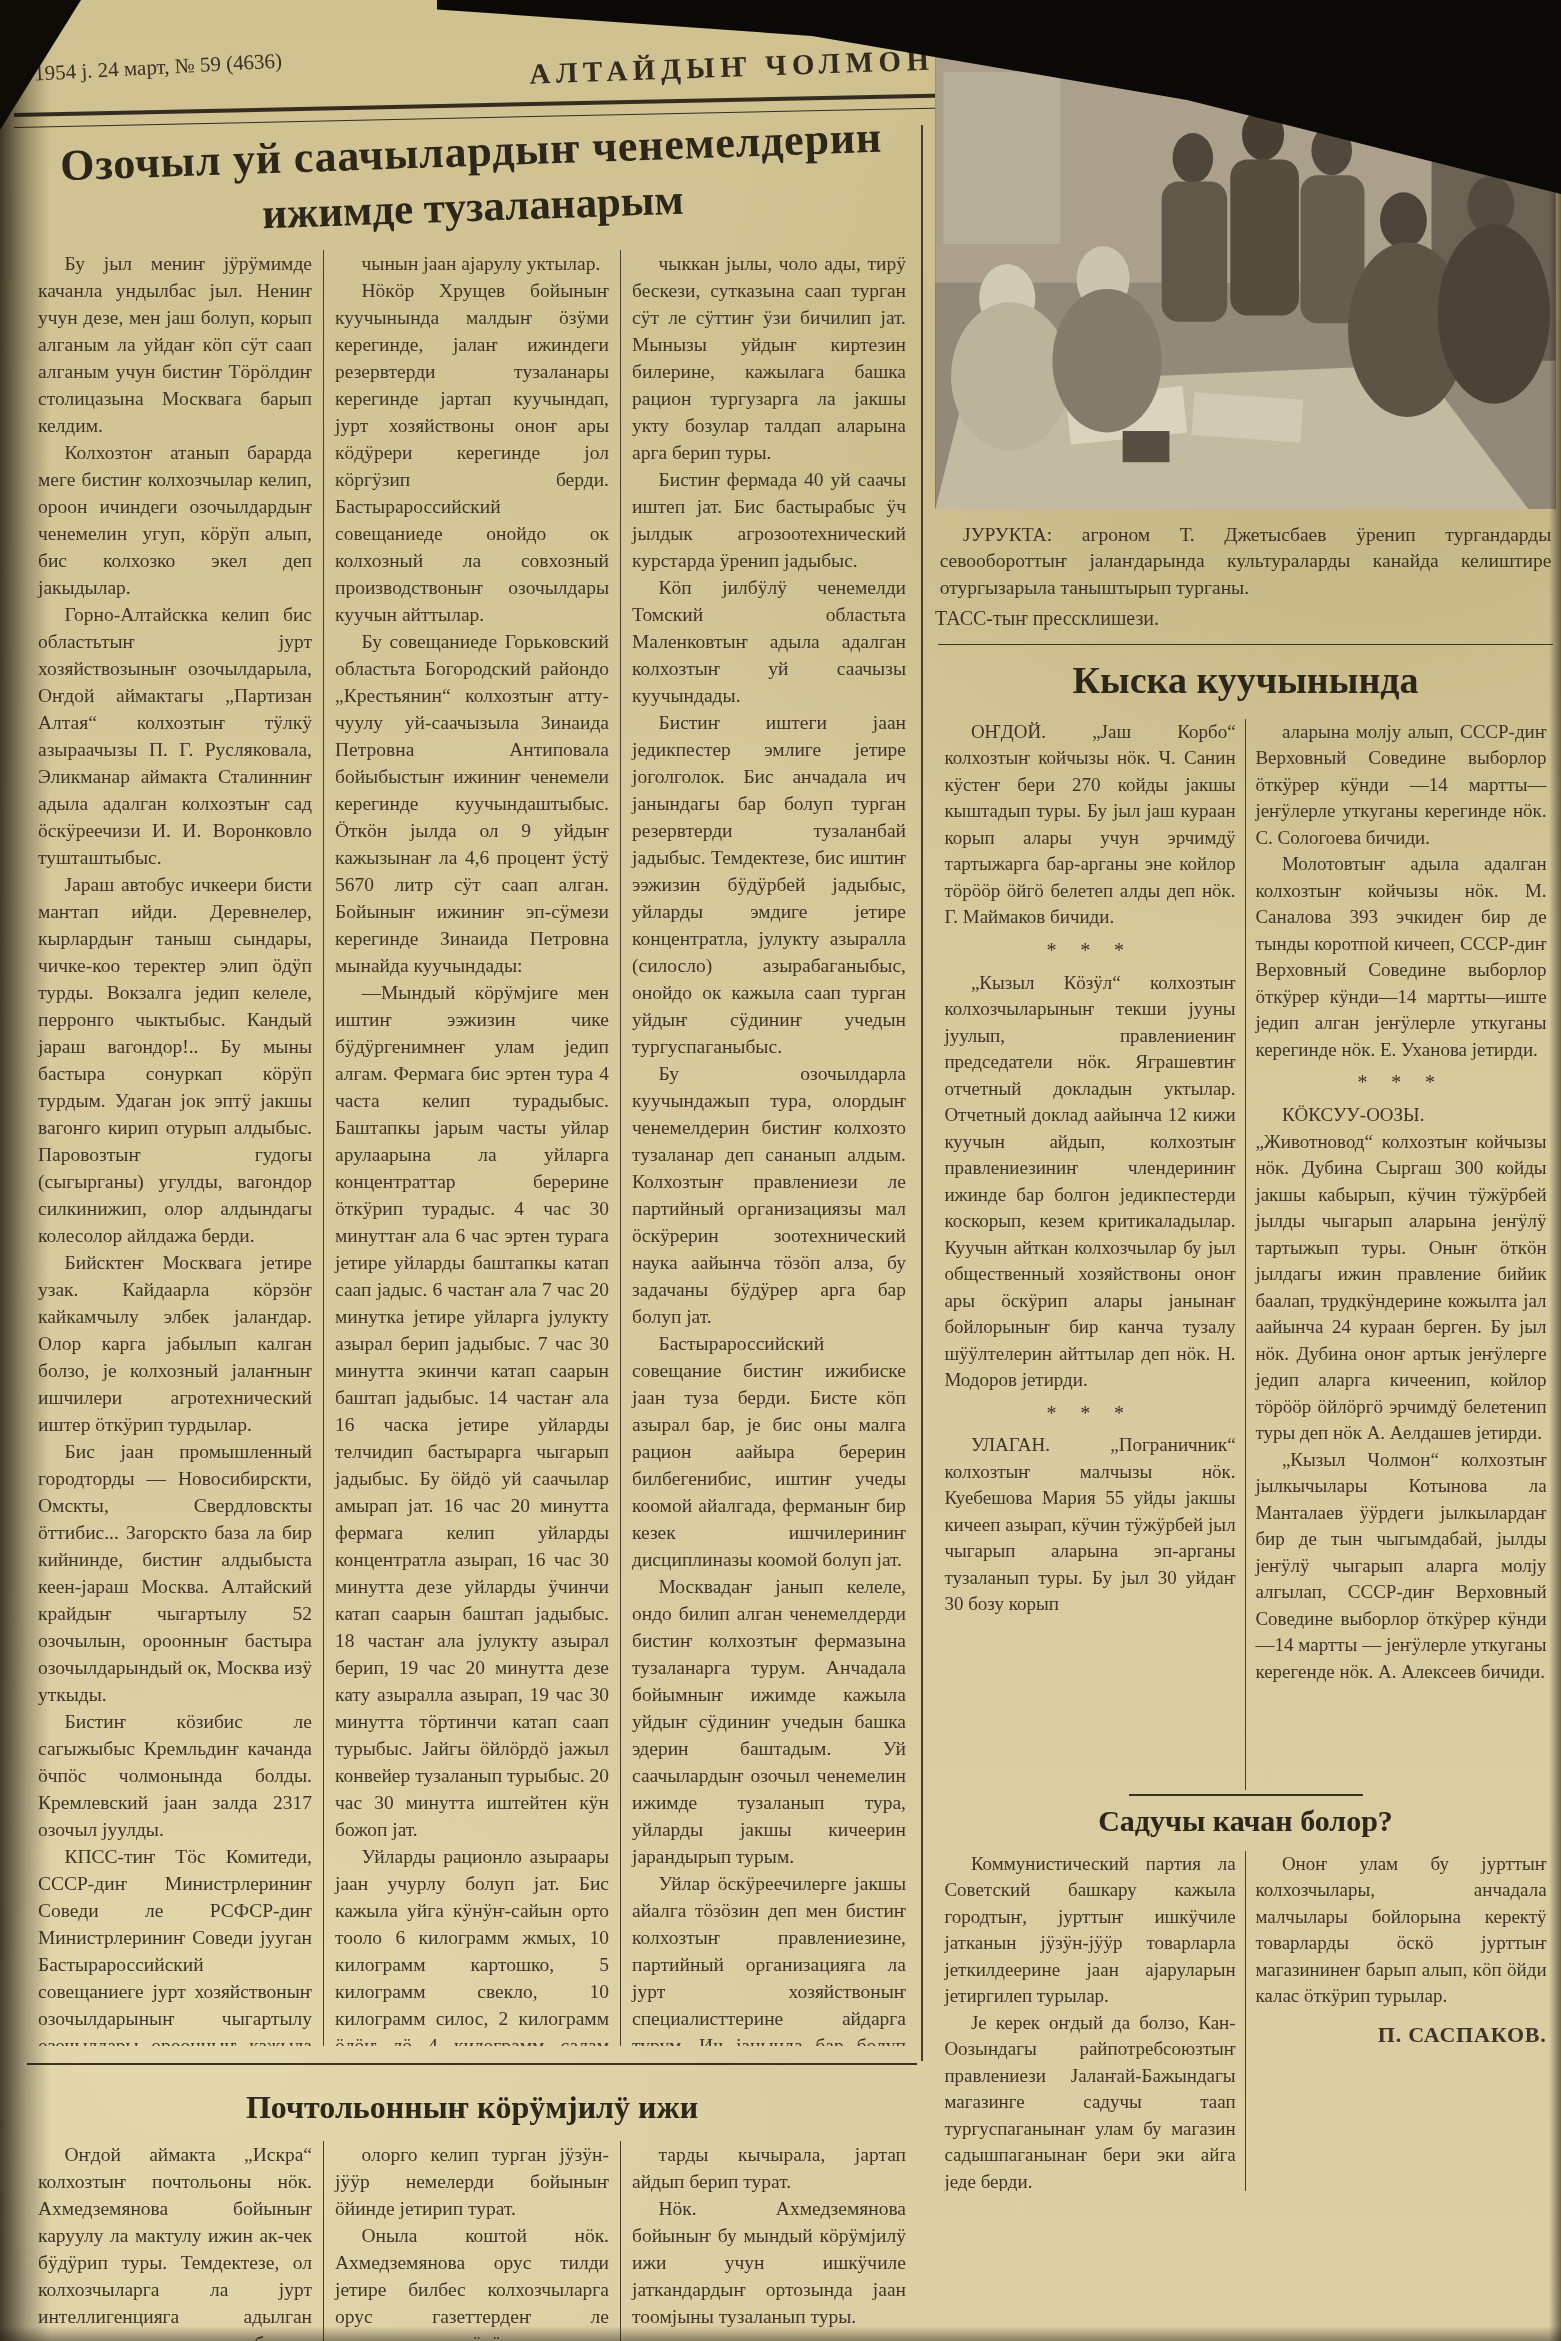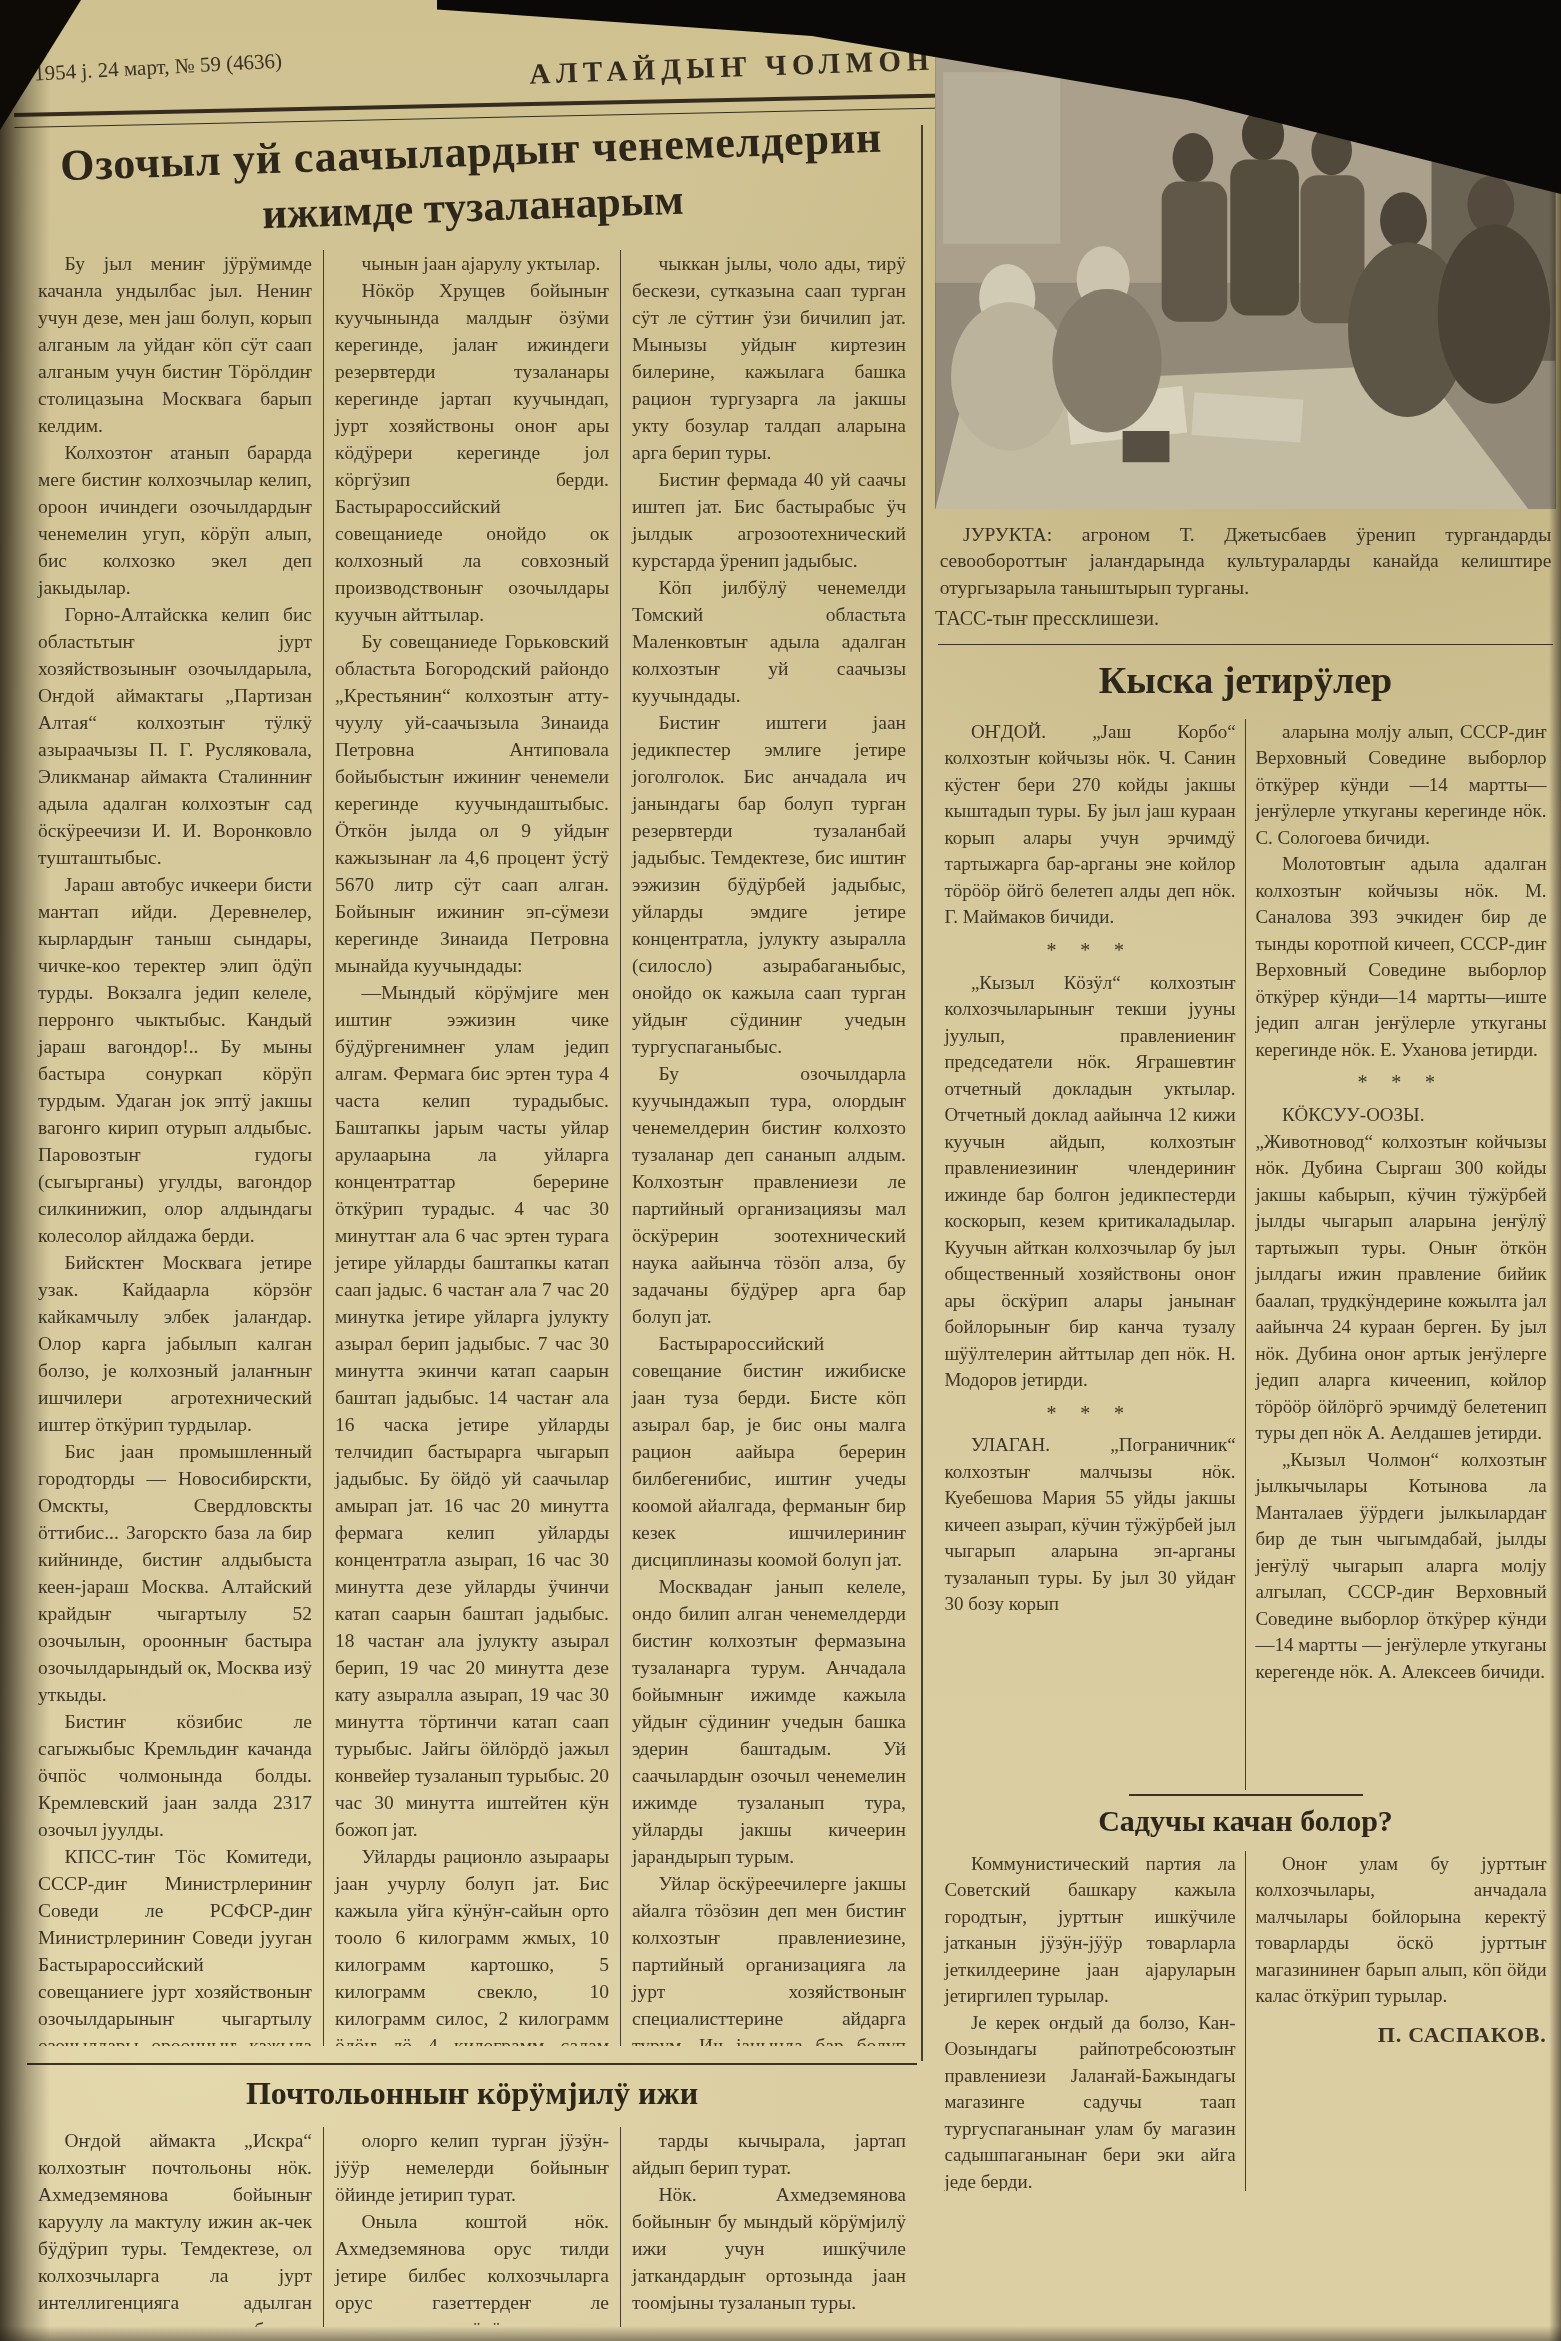--- a/index.html
+++ b/index.html
@@ -35,21 +35,21 @@
   .headline .l2{font-size:43px;font-weight:bold;margin-top:6.2px;line-height:1.1;}
   .art-cols{display:flex;height:1796px;overflow:hidden;margin-top:20px;}
   .tcol{flex:1;padding:0 11px;font-size:19.5px;line-height:27px;text-align:justify;overflow:hidden;}
   .tcol + .tcol{border-left:1.6px solid #473d2d;}
   p.para{margin:0;text-indent:26.5px;}
   p.stars{text-align:center;letter-spacing:9.4px;margin:6.2px 0;text-indent:0;font-size:20px;}
   .sig{text-align:right;font-weight:bold;margin:12.5px 0 0;font-size:22px;letter-spacing:0.8px;}
   
   .v-rule{position:absolute;left:921px;top:125px;width:1.6px;height:1936px;background:#473d2d;}
   
-  .postman{position:absolute;left:27px;top:2063px;width:890px;border-top:2.3px solid #3b3224;padding-top:2px;}
+  .postman{position:absolute;left:27px;top:2063px;width:890px;border-top:2.3px solid #3b3224;padding-top:16px;}
   .postman h2{text-align:center;font-size:32px;margin:7.8px 0 15.6px;color:#2d261b;font-weight:bold;}
   .post-cols{display:flex;height:200px;overflow:hidden;}
   
   .right-region{position:absolute;left:935px;top:41px;width:621px;}
   .photo{width:621px;height:468px;position:relative;overflow:hidden;background:#8d8575;
     box-shadow:inset 0 0 47px rgba(20,15,8,.45);}
   .caption{margin-top:12.5px;font-size:19.5px;line-height:26.5px;text-align:justify;color:#3b3226;padding:0 4.7px;}
   .caption p{margin:0;}
   .caption .ind{text-indent:23.4px;}
   .credit{font-size:20px;margin-top:6.2px;padding-right:19px;}
@@ -168,21 +168,21 @@
       </svg>
     </div>
 
     <div class="caption">
       <p class="ind">ЈУРУКТА: агроном Т. Джетысбаев ӱренип тургандарды севообороттыҥ јалаҥдарында культураларды канайда келиштире отургызарыла таныштырып турганы.</p>
     </div>
     <div class="credit">ТАСС-тыҥ прессклишези.</div>
 
     <div class="divider"></div>
 
-    <h2 class="news-title">Кыска јетирӱлер</h2>
+    <h2 class="news-title">Кыска куучынында</h2>
     <div class="news-cols">
       <div class="news-col">
           <p class="para">ОҤДОЙ. „Јаш Корбо“ колхозтыҥ койчызы нӧк. Ч. Санин кӱстеҥ бери 270 койды јакшы кыштадып туры. Бу јыл јаш кураан корып алары учун эрчимдӱ тартыжарга бар-арганы эне койлор тӧрӧӧр ӧйгӧ белетеп алды деп нӧк. Г. Маймаков бичиди.</p>
           <p class="stars">* * *</p>
           <p class="para">„Кызыл Кӧзӱл“ колхозтыҥ колхозчыларыныҥ текши јууны јуулып, правлениениҥ председатели нӧк. Яграшевтиҥ отчетный докладын уктылар. Отчетный доклад аайынча 12 кижи куучын айдып, колхозтыҥ правлениезиниҥ члендериниҥ ижинде бар болгон једикпестерди коскорып, кезем критикаладылар. Куучын айткан колхозчылар бу јыл общественный хозяйствоны оноҥ ары ӧскӱрип алары јанынаҥ бойлорыныҥ бир канча тузалу шӱӱлтелерин айттылар деп нӧк. Н. Модоров јетирди.</p>
           <p class="stars">* * *</p>
           <p class="para">УЛАГАН. „Пограничник“ колхозтыҥ малчызы нӧк. Куебешова Мария 55 уйды јакшы кичееп азырап, кӱчин тӱжӱрбей јыл чыгарып аларына эп-арганы тузаланып туры. Бу јыл 30 уйдаҥ 30 бозу корып</p>
         </div>
       <div class="news-col">
           <p class="para">аларына молју алып, СССР-диҥ Верховный Соведине выборлор ӧткӱрер кӱнди —14 мартты—јеҥӱлерле уткуганы керегинде нӧк. С. Сологоева бичиди.</p>

